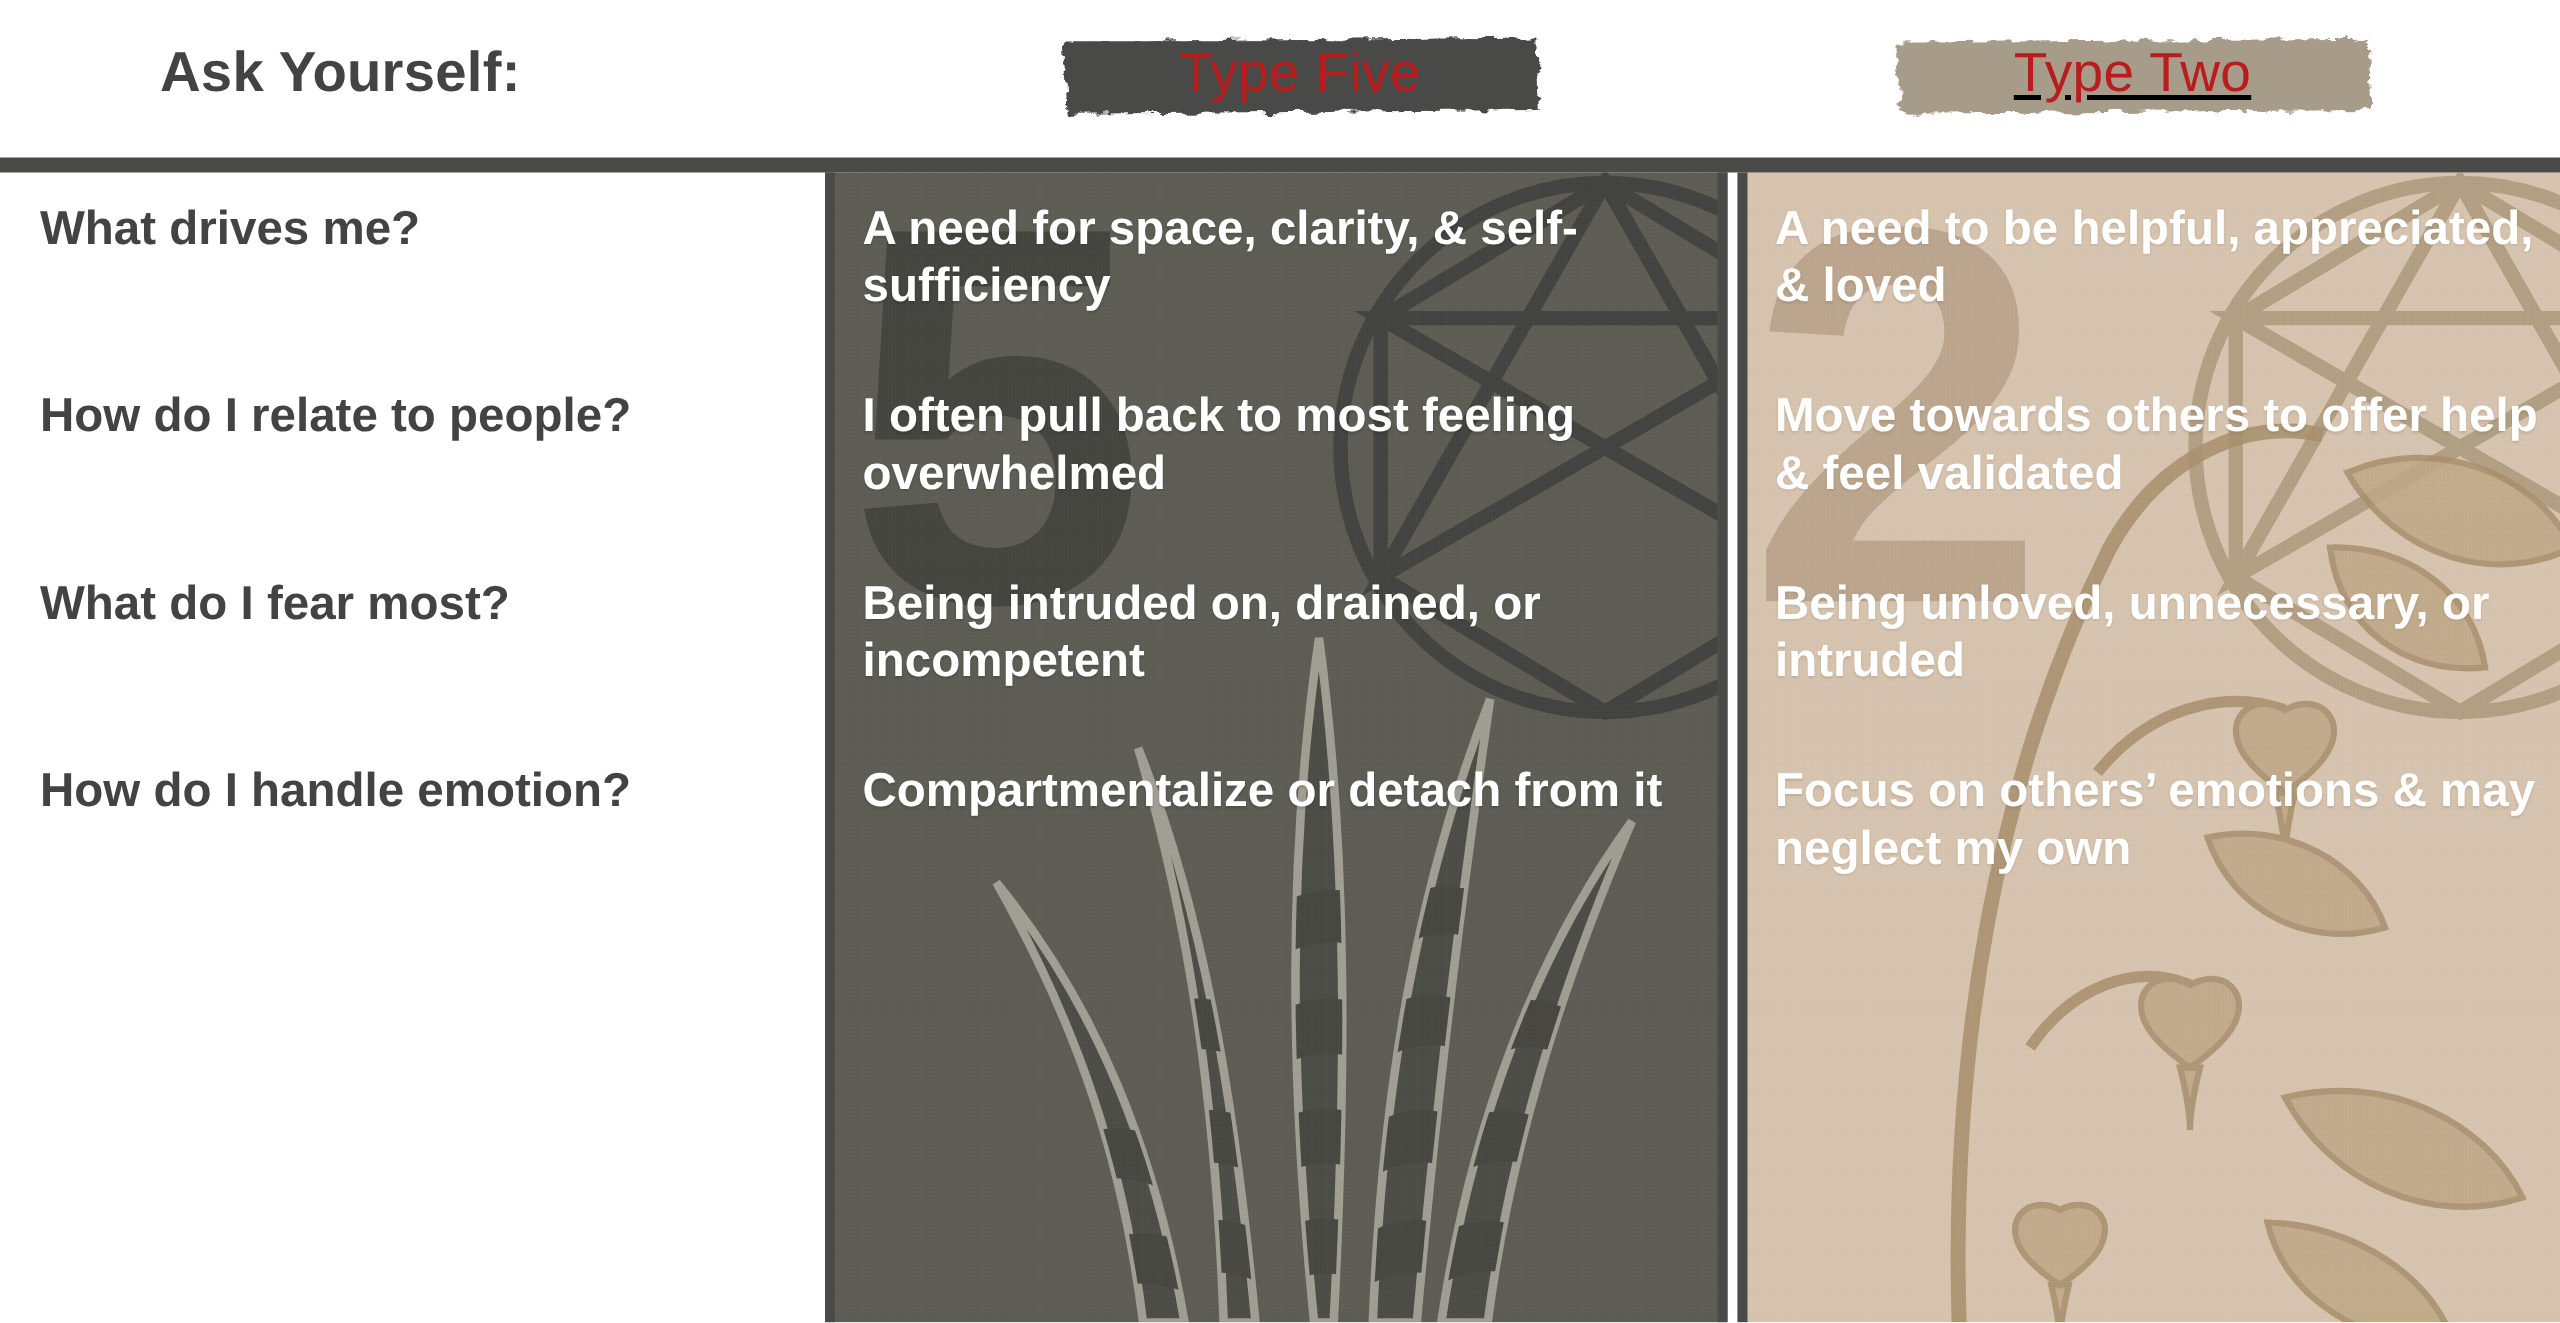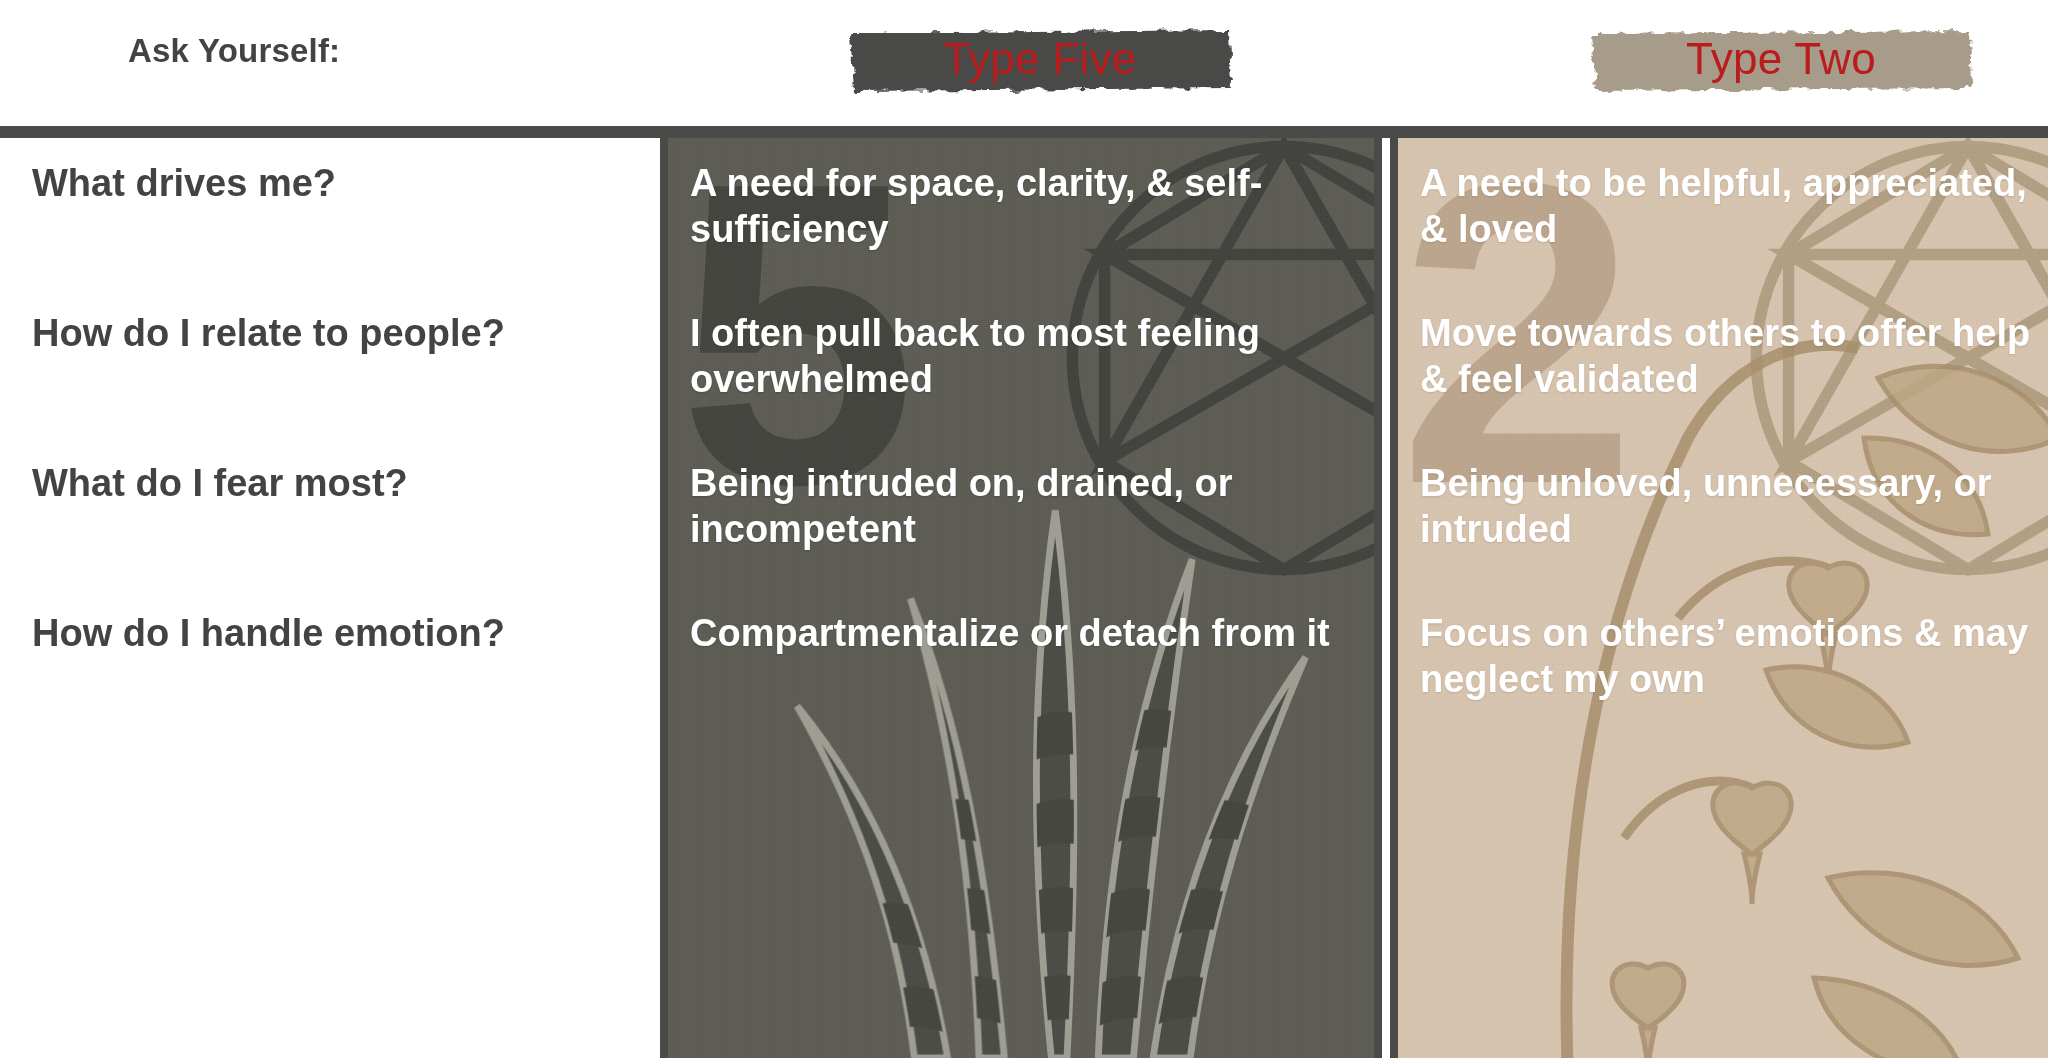--- a/index.html
+++ b/index.html
@@ -27,21 +27,21 @@
     width: 2048px;
     height: 128px;
     background: #ffffff;
     z-index: 6;
   }
 
   .ask-title {
     position: absolute;
     left: 128px;
     top: 32px;
-    font-size: 33px;
+    font-size: 45px;
     font-weight: bold;
     color: #434343;
     letter-spacing: 0.2px;
     white-space: nowrap;
   }
 
   
   .badge {
     position: absolute;
     height: 72px;
@@ -62,21 +62,21 @@
     color: #b91c1c;
     font-size: 44px;
     font-weight: normal;
     letter-spacing: 0.3px;
     white-space: nowrap;
     line-height: 1;
     padding-bottom: 2px;
   }
 
   #badge-five { left: 845px; top: 24px; width: 390px; }
-  #badge-two  { left: 1586px; top: 24px; width: 390px; }
+  #badge-two  { left: 1511px; top: 24px; width: 390px; text-decoration: underline; }
 
   
   .header-rule {
     position: absolute;
     left: 0;
     top: 126px;
     width: 2048px;
     height: 12px;
     background: #4a4a48;
     z-index: 7;

